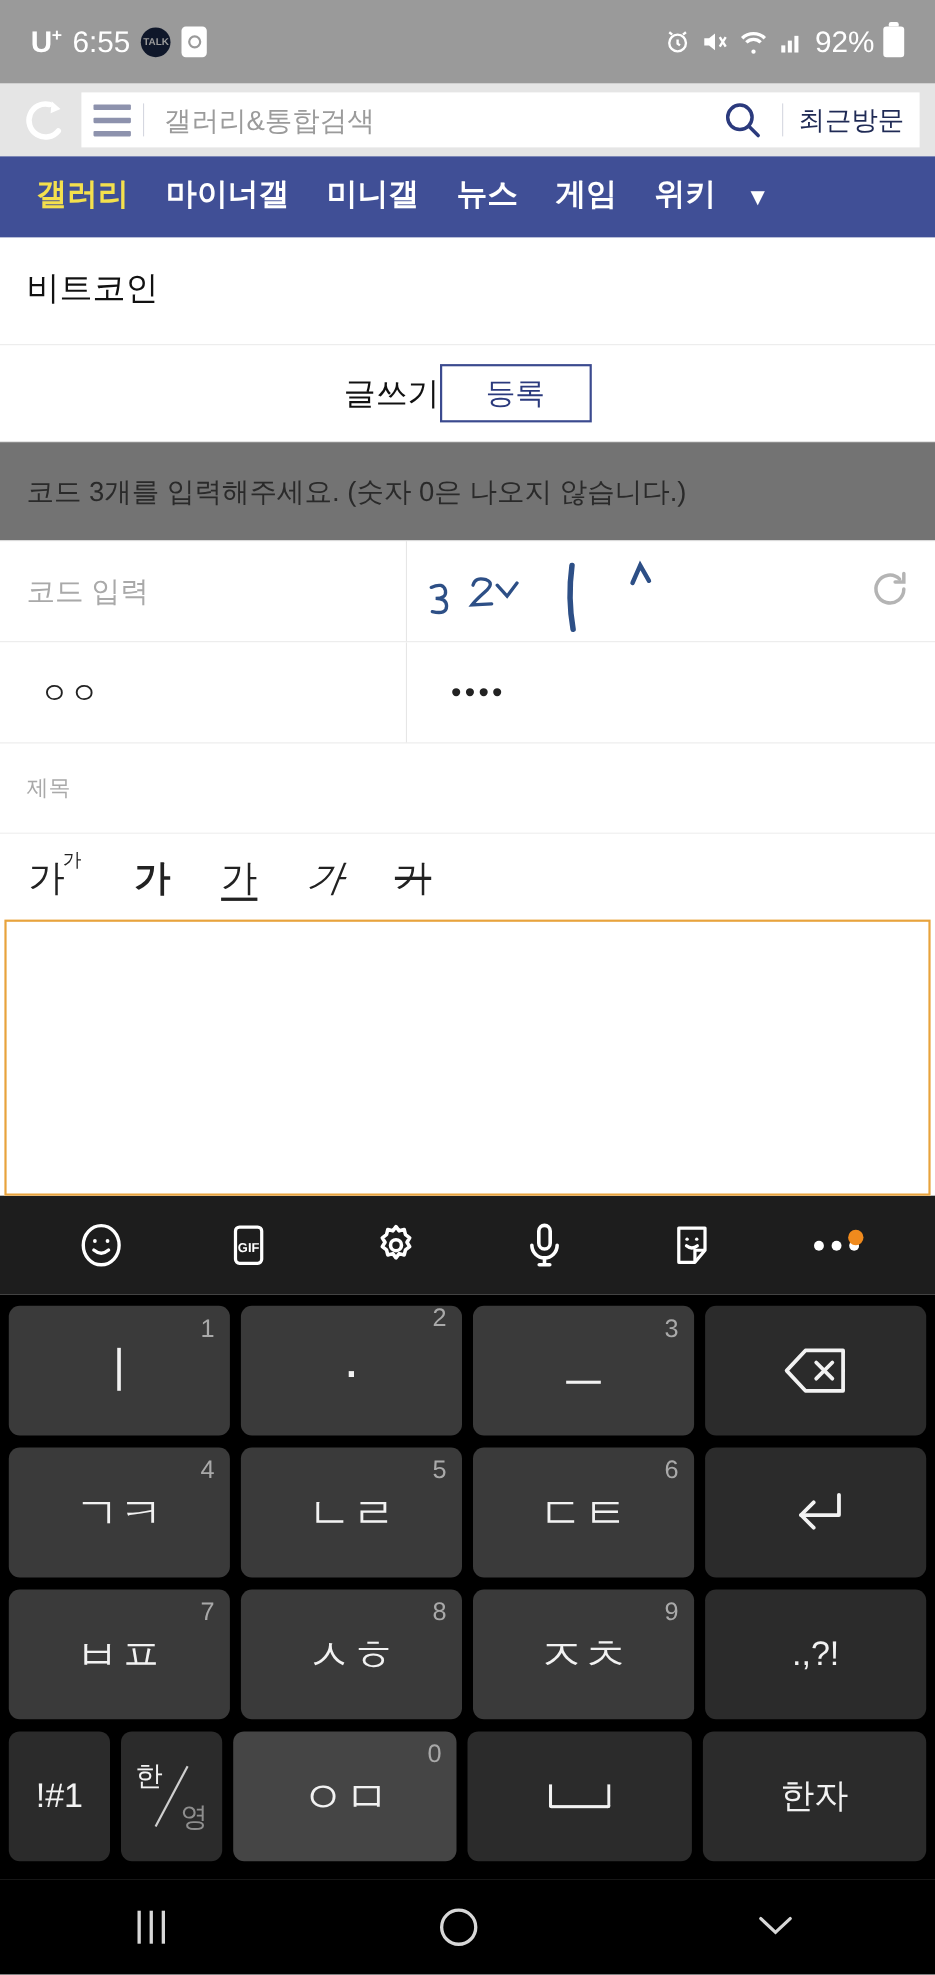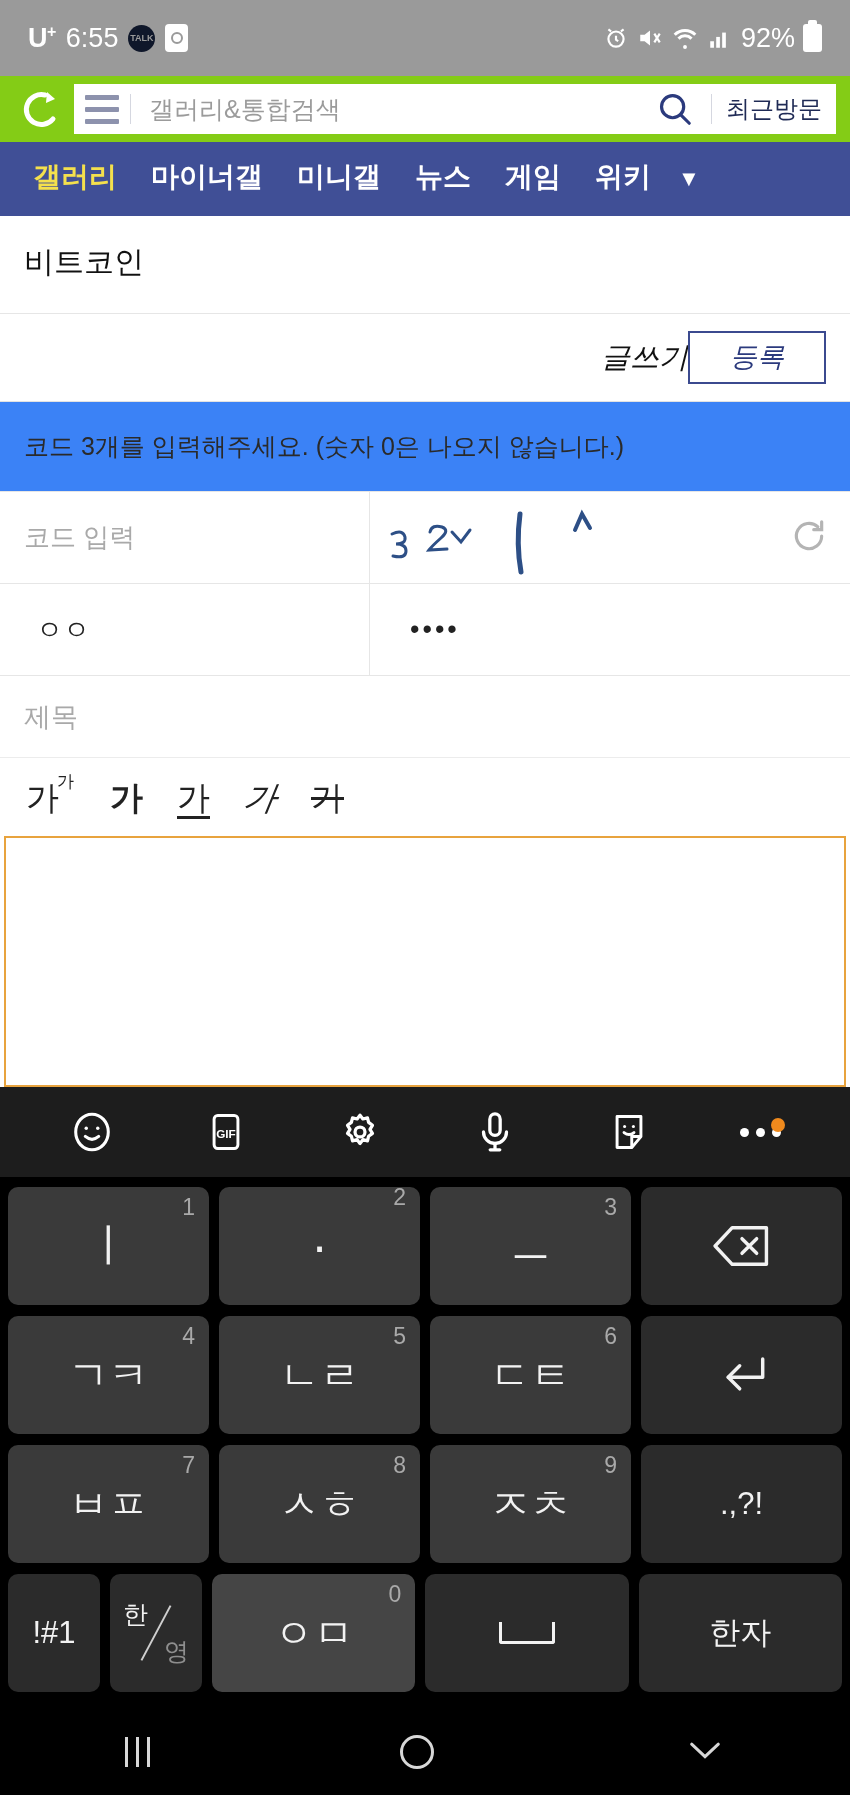--- a/index.html
+++ b/index.html
@@ -34,21 +34,21 @@
     border:2px solid #9a9a9a;border-radius:50%;transform:translate(-50%,-50%);
   }
   .sb-right { gap:8px; }
   .sb-pct { font-size:27px; font-weight:500; }
   .batt { width:19px;height:28px;background:#fff;border-radius:3px;position:relative; }
   .batt::before{content:"";position:absolute;top:-4px;left:5px;width:9px;height:4px;background:#fff;border-radius:2px 2px 0 0;}
   svg.sbi { display:block; }
 
   
   .dc-header {
-    background:#84cc16; height:66px; display:flex; align-items:center;
+    background:#e5e5e5; height:66px; display:flex; align-items:center;
     padding:0 14px; flex:0 0 auto; position:relative;
   }
   .dc-logo {
     color:#fff;font-size:30px;font-weight:bold;width:56px;flex:0 0 auto;
     display:flex;align-items:center;justify-content:center;
   }
   .search-wrap {
     flex:1; height:50px; background:#fff; display:flex; align-items:center;
     margin-left:4px;
   }
@@ -112,33 +112,32 @@
   .ad-info {
     width:34px;height:34px;border-radius:50%;background:#c9ccd2;color:#f7f8fa;
     font-size:22px;font-weight:bold;font-style:italic;
     display:flex;align-items:center;justify-content:center;flex:0 0 auto;
     position:absolute; right:14px; top:14px;
   }
 
   
   .write-head {
     background:#fff; height:88px; display:flex; align-items:center;
-    justify-content:flex-end; padding:0 24px; border-bottom:1px solid #e2e2e2;
+    justify-content:center; padding:0 24px; border-bottom:1px solid #e2e2e2;
     flex:0 0 auto;
-    font-style:italic;
   }
   .write-title { font-size:29px; color:#111; }
   .submit-btn {
     border:2px solid #3b4a8f; color:#2b3a7d; font-size:27px;
     padding:11px 40px; background:#fff; line-height:1;
   }
 
   
   .cap-note {
-    background:#3b82f6; padding:28px 24px; font-size:25px; color:#2a2a2a;
+    background:#737373; padding:28px 24px; font-size:25px; color:#2a2a2a;
     border-bottom:1px solid #e6e6e6; flex:0 0 auto;
   }
 
   
   .cap-row { display:flex; background:#fff; border-bottom:1px solid #e6e6e6; height:92px; flex:0 0 auto; }
   .cap-input {
     width:370px; flex:0 0 auto; display:flex; align-items:center;
     padding-left:24px; font-size:26px; color:#a9a9a9;
     border-right:1px solid #e6e6e6;
   }
@@ -149,28 +148,28 @@
   .np-row { display:flex; background:#fff; border-bottom:1px solid #e6e6e6; height:92px; flex:0 0 auto; }
   .np-nick {
     width:370px; flex:0 0 auto; display:flex; align-items:center;
     padding-left:36px; font-size:27px; color:#222; border-right:1px solid #e6e6e6;
   }
   .np-pw { flex:1; display:flex; align-items:center; padding-left:40px; font-size:27px; color:#222; letter-spacing:3px; }
 
   
   .subject-row {
     background:#fff; height:82px; display:flex; align-items:center;
-    padding:0 24px; font-size:27px; color:#a9a9a9;
+    padding:0 24px; font-size:20px; color:#a9a9a9;
     border-bottom:1px solid #ececec; flex:0 0 auto;
   }
 
   
   .fmt-bar {
     background:#fff; height:78px; display:flex; align-items:center;
-    padding:0 20px; gap:22px; flex:0 0 auto;
+    padding:0 20px; gap:34px; flex:0 0 auto;
   }
   .fmt-btn { font-size:33px; color:#222; position:relative; line-height:1; padding:0 6px; }
   .fmt-btn.size sup { font-size:17px; position:relative; top:-10px; left:-2px; }
   .fmt-btn.bold { font-weight:bold; }
   .fmt-btn.under { text-decoration:underline; text-underline-offset:7px; }
   .fmt-btn.italic { font-style:italic; transform:skewX(-9deg); }
   .fmt-btn.strike { text-decoration:line-through; }
 
   
   .editor {

